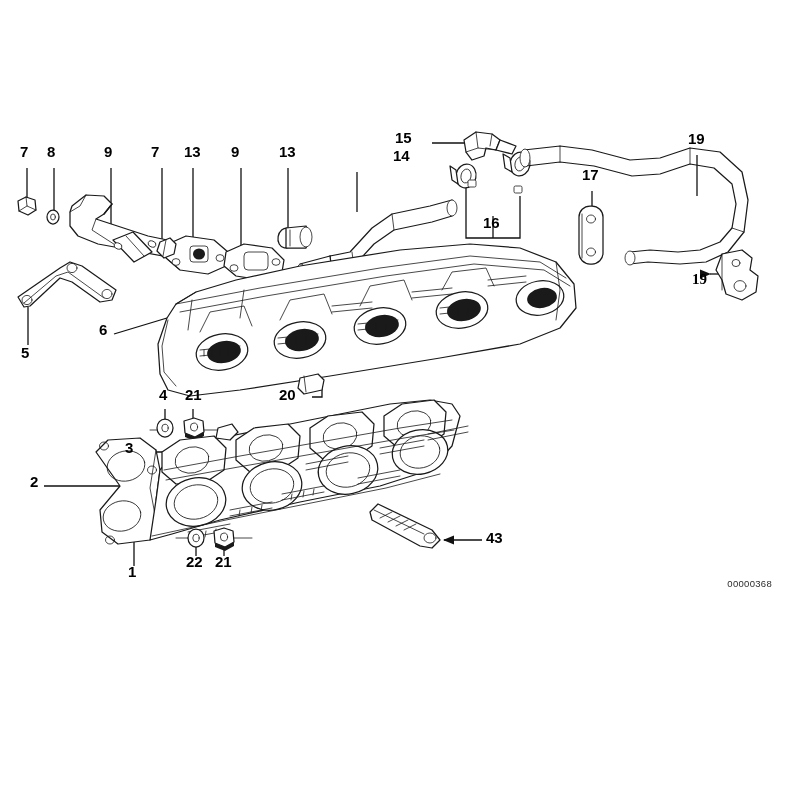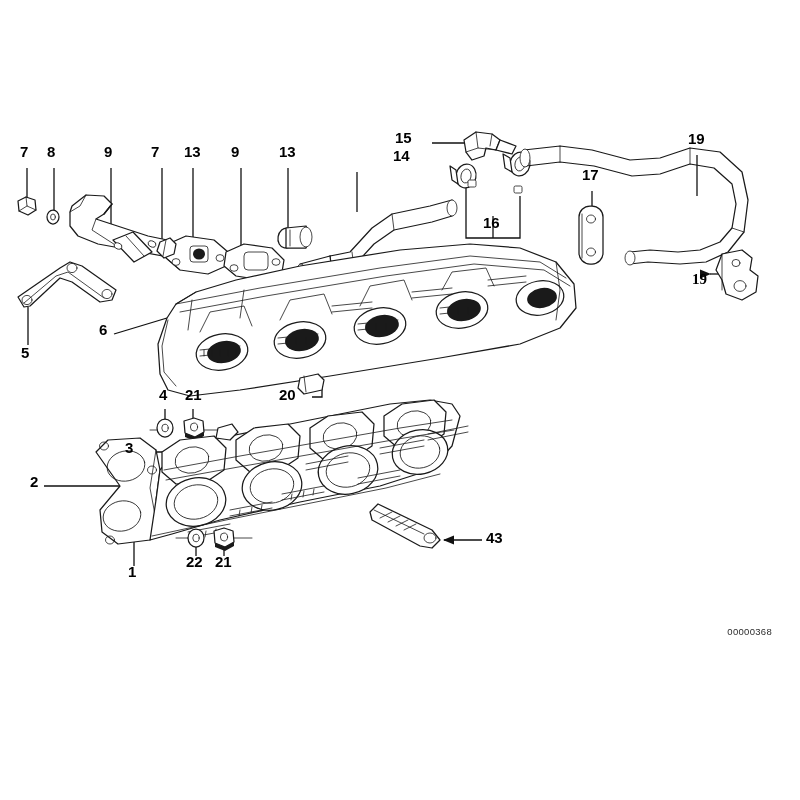--- a/index.html
+++ b/index.html
@@ -10,21 +10,21 @@
   
   #diagram{position:absolute;left:0;top:0;width:800px;height:700px;}
   #diagram svg{display:block;width:800px;height:700px;}
 
   
   .callout{position:absolute;font-weight:bold;font-size:15px;color:#000;
            line-height:1;letter-spacing:0px;white-space:nowrap;}
 
   
   #diagram-id{position:absolute;right:28px;top:578px;font-size:9.5px;
-              color:#2b2b2b;letter-spacing:0.3px;margin-top:48px;}
+              color:#2b2b2b;letter-spacing:0.3px;}
 
   
   #footer{position:absolute;left:0;top:700px;width:800px;height:100px;background:#fff;}
 </style>
 </head>
 <body>
 
 <div id="page">
 
   <div id="diagram">

